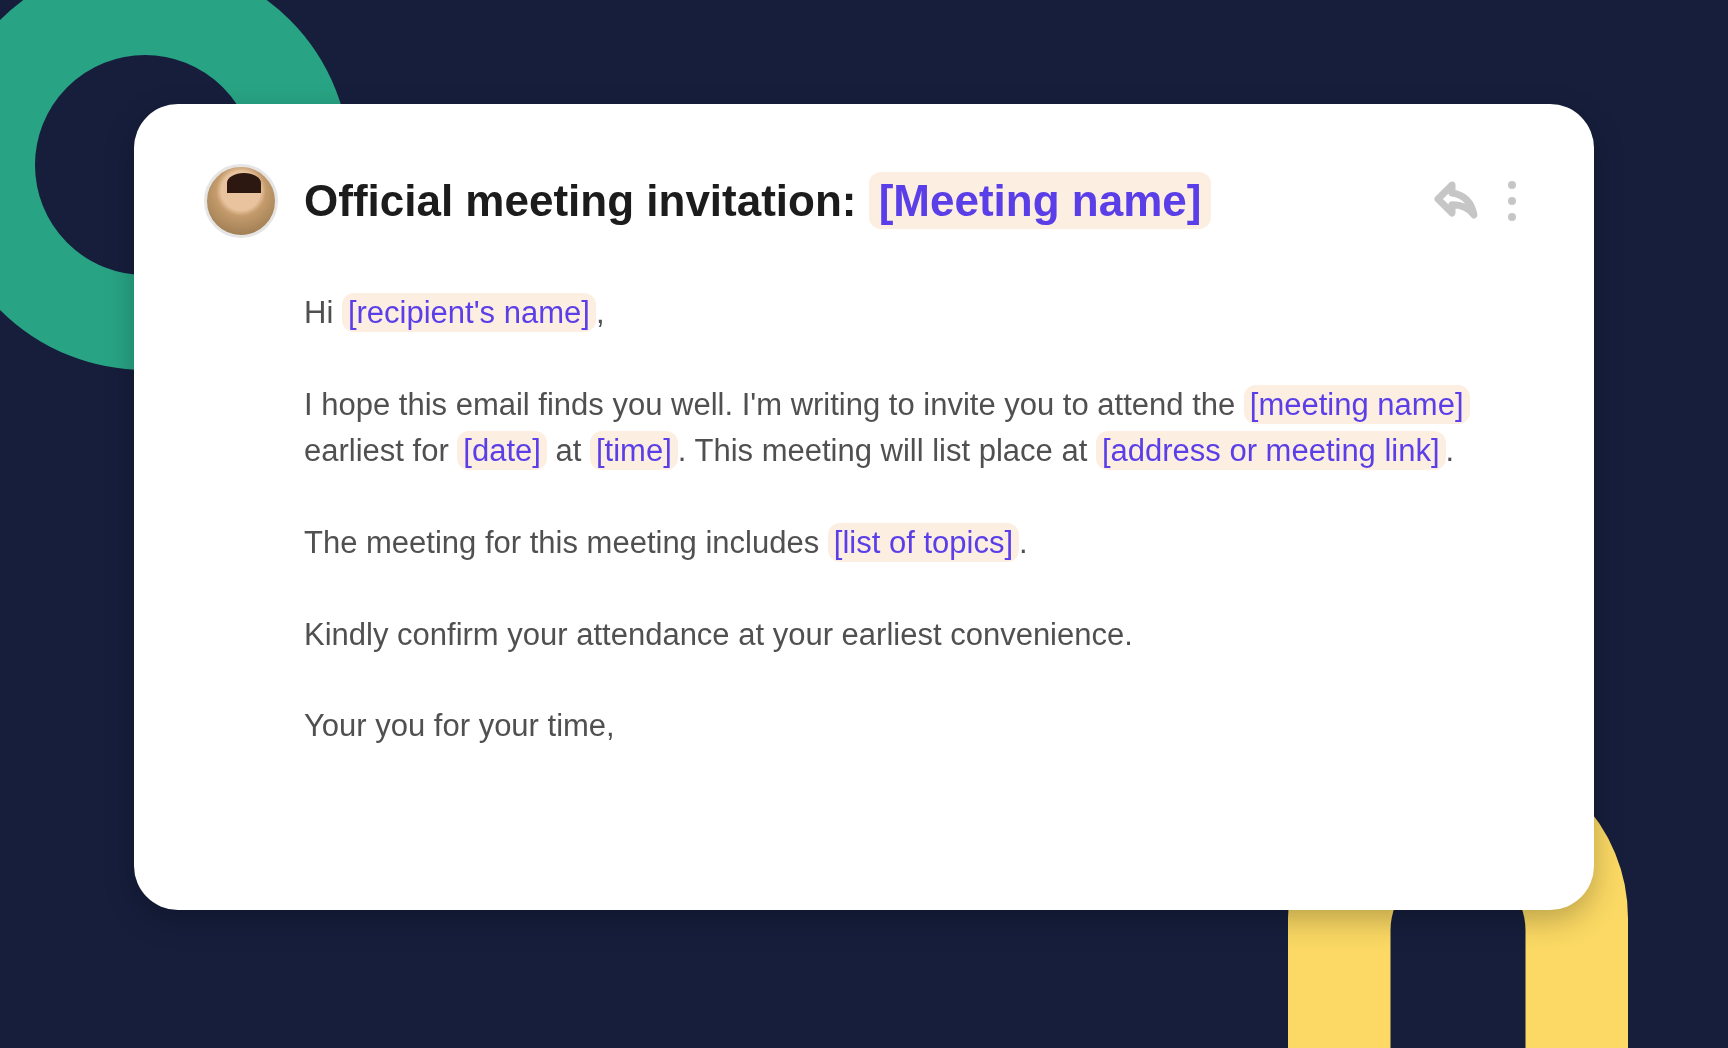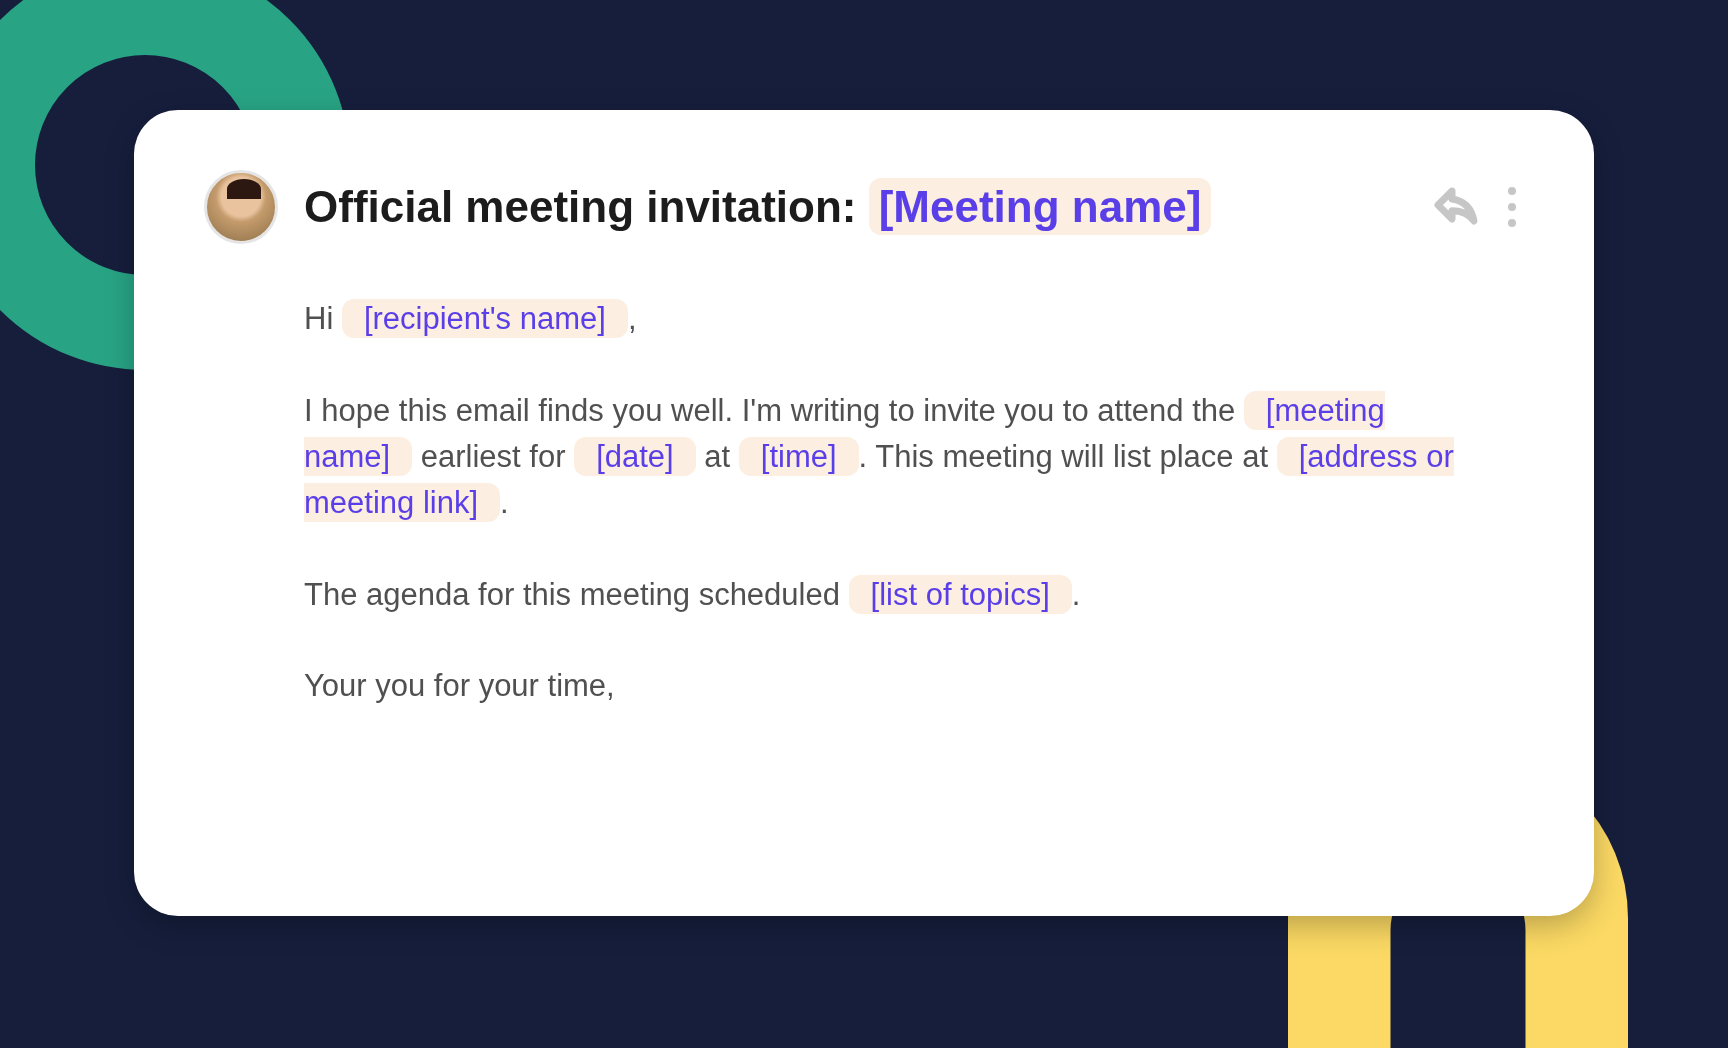--- a/index.html
+++ b/index.html
@@ -49,21 +49,21 @@
       left: 50%;
       transform: translateX(-50%);
       width: 135px;
       height: 480px;
       background: #161E3C;
       border-radius: 68px 68px 0 0;
     }
     
     .card {
       position: absolute;
-      top: 110px;
+      top: 104px;
       left: 134px;
       width: 1460px;
       height: 806px;
       background: #FFFFFF;
       border-radius: 44px;
       padding: 60px 78px 60px 70px;
       box-shadow: 0 10px 30px rgba(0,0,0,0.25);
     }
     .header {
       display: flex;
@@ -90,21 +90,21 @@
       font-size: 44px;
       font-weight: 700;
       color: #1C1C1C;
       flex: 1;
       line-height: 1.15;
     }
     .placeholder {
       color: #5A3FE8;
       background: #FCEEE0;
       border-radius: 12px;
-      padding: 2px 22px;
+      padding: 2px 6px;
     }
     .title .placeholder {
       padding: 4px 10px;
     }
     .actions {
       display: flex;
       align-items: center;
       gap: 28px;
       margin-left: 20px;
     }
@@ -168,19 +168,20 @@
   </div>
 
   <div class="body">
     <p>
       <span>Hi </span><span class="placeholder">[recipient's name]</span><span>,</span>
     </p>
     <p>
       <span>I hope this email finds you well. I'm writing to invite you to attend the </span><span class="placeholder">[meeting name]</span><span> earliest for </span><span class="placeholder">[date]</span><span> at </span><span class="placeholder">[time]</span><span>. This meeting will list place at </span><span class="placeholder">[address or meeting link]</span><span>.</span>
     </p>
     <p>
-      <span>The agenda for this meeting scheduled </span><span class="placeholder">[list of topics]</span><span>.</span>
+      <span>The meeting for this meeting includes </span><span class="placeholder">[list of topics]</span><span>.</span>
     </p>
+    <p>Kindly confirm your attendance at your earliest convenience.</p>
     <p>
       <span>Your you for your time,</span><br>
     </p>
   </div>
 </div>
 
 </body></html>

